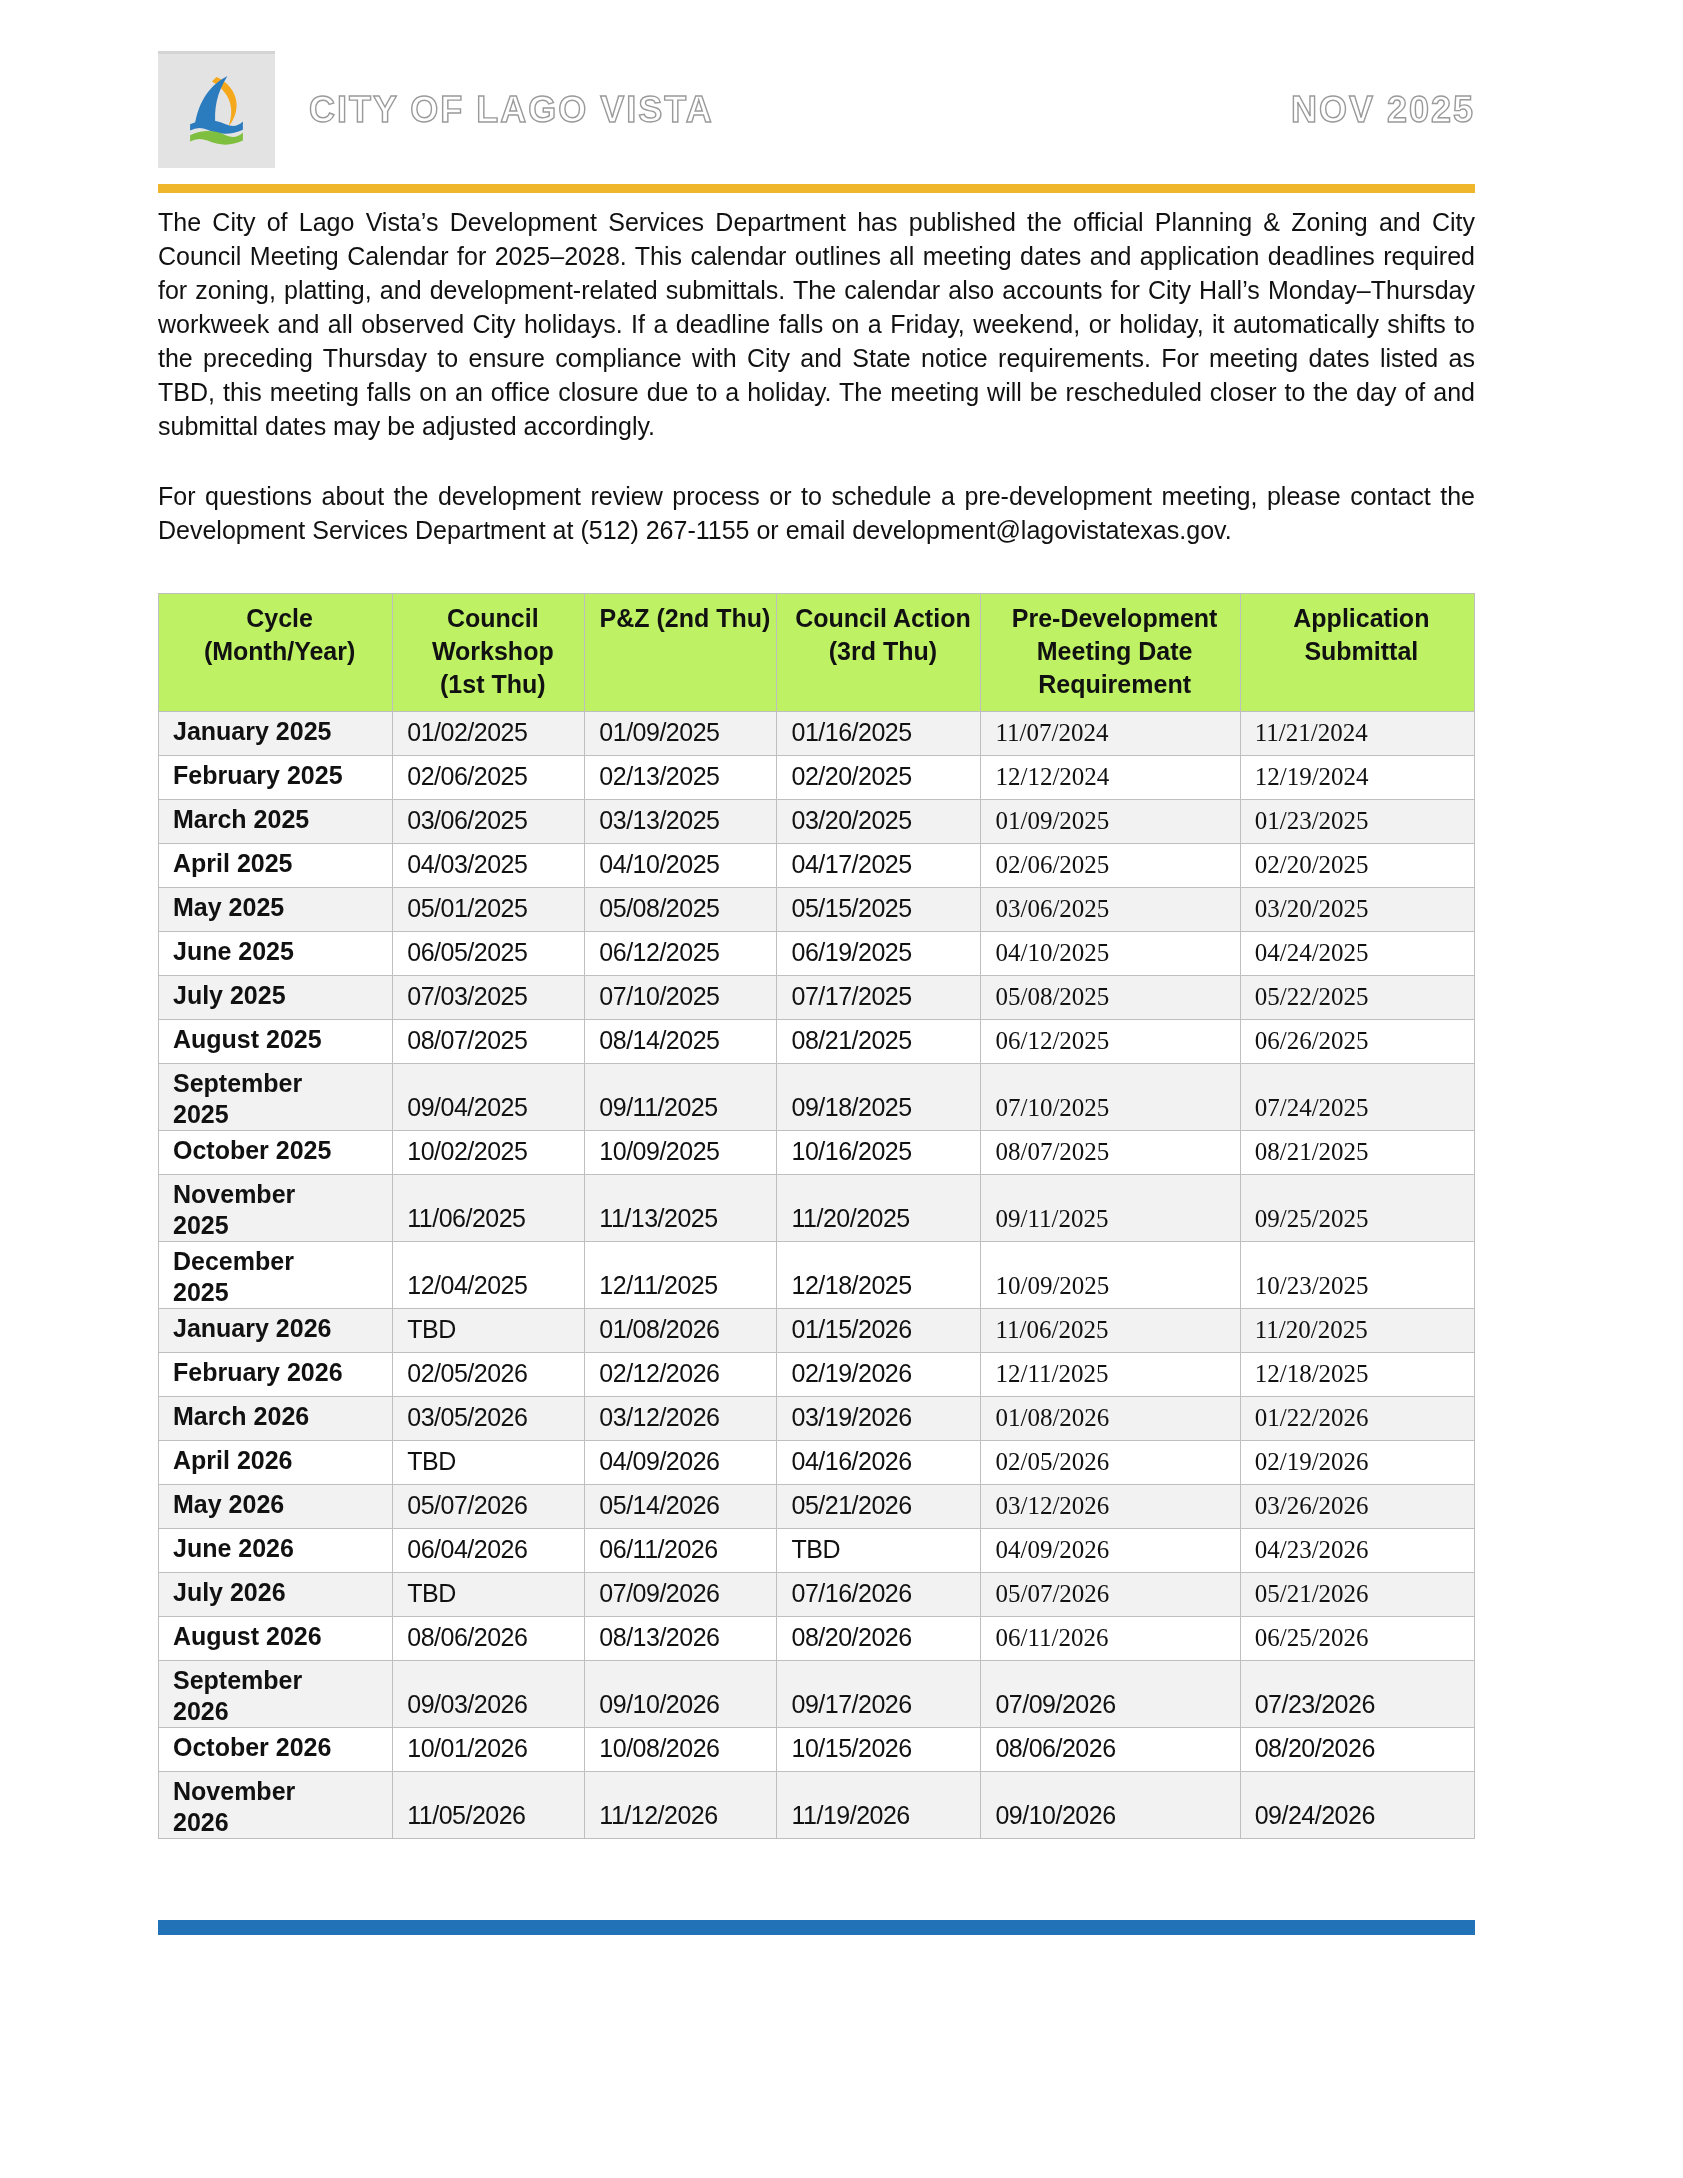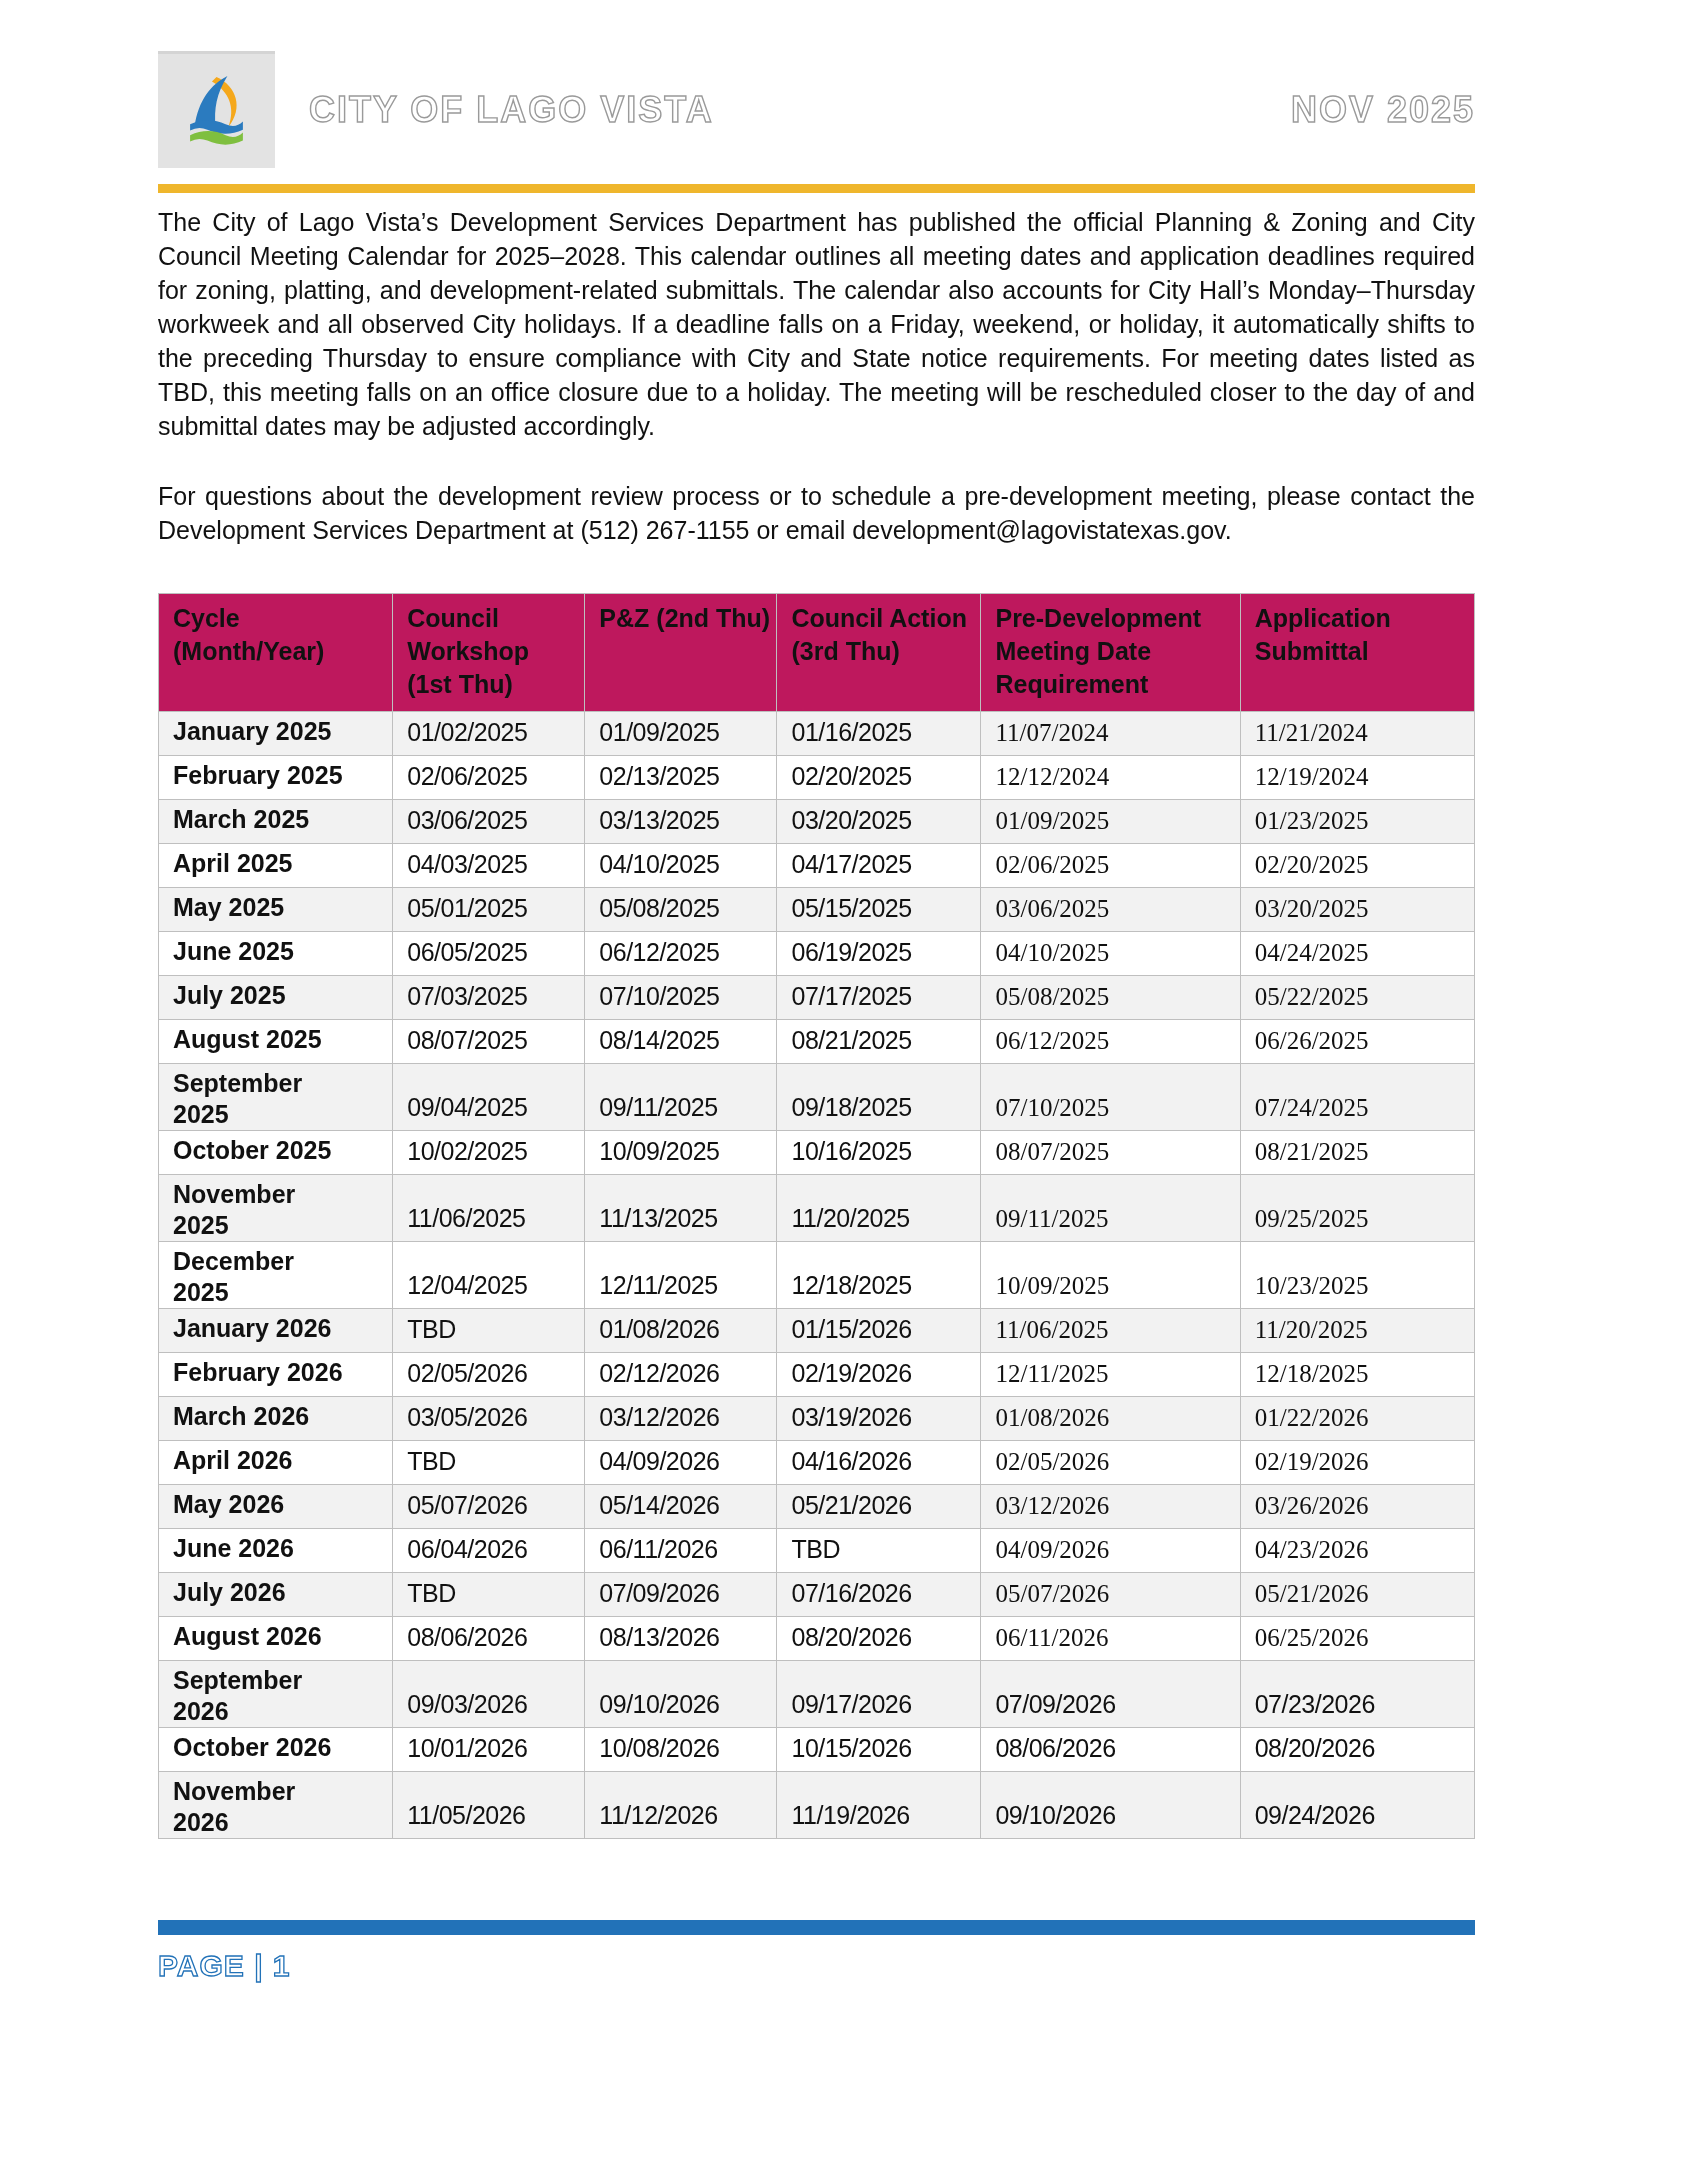--- a/index.html
+++ b/index.html
@@ -18,21 +18,21 @@
   .gold-rule { height:9px; background:#efb62c; margin-top:16px; }
 
   
   .intro p { text-align:justify; font-size:25px; line-height:34px; }
   .para1 { margin-top:12px; }
   .para2 { margin-top:36px; }
 
   
   table.calendar { margin-top:46px; width:100%; border-collapse:collapse; }
   .calendar th, .calendar td { border:1px solid #bfbfbf; }
-  .calendar thead th { background:#be185d; text-align:left; vertical-align:top;
+  .calendar thead th { background:#bef264; text-align:center; vertical-align:top;
                        font-size:25px; font-weight:bold; line-height:33px;
                        padding:8px 6px 10px 14px; }
   .calendar tbody tr:nth-child(odd) td { background:#f2f2f2; }
   .calendar tbody tr:nth-child(even) td { background:#ffffff; }
   td.cycle { font-weight:bold; vertical-align:top; font-size:25px; line-height:31px;
              padding:4px 6px 0 14px; white-space:pre-line; }
   td.date  { vertical-align:bottom; font-size:25px; line-height:29px;
              padding:6px 6px 8px 14px; letter-spacing:-0.5px; }
   td.date.serif { font-family:"Liberation Serif", serif; letter-spacing:0;margin-top:12px; }
 
@@ -273,17 +273,16 @@
           <td class="date">11/12/2026</td>
           <td class="date">11/19/2026</td>
           <td class="date">09/10/2026</td>
           <td class="date">09/24/2026</td>
         </tr>
       </tbody>
   </table>
 
   <div class="footer">
     <div class="blue-rule"></div>
-    <div class="page-label">PAGE | 1</div>
   </div>
 
 </div>
 
 
 </body></html>

